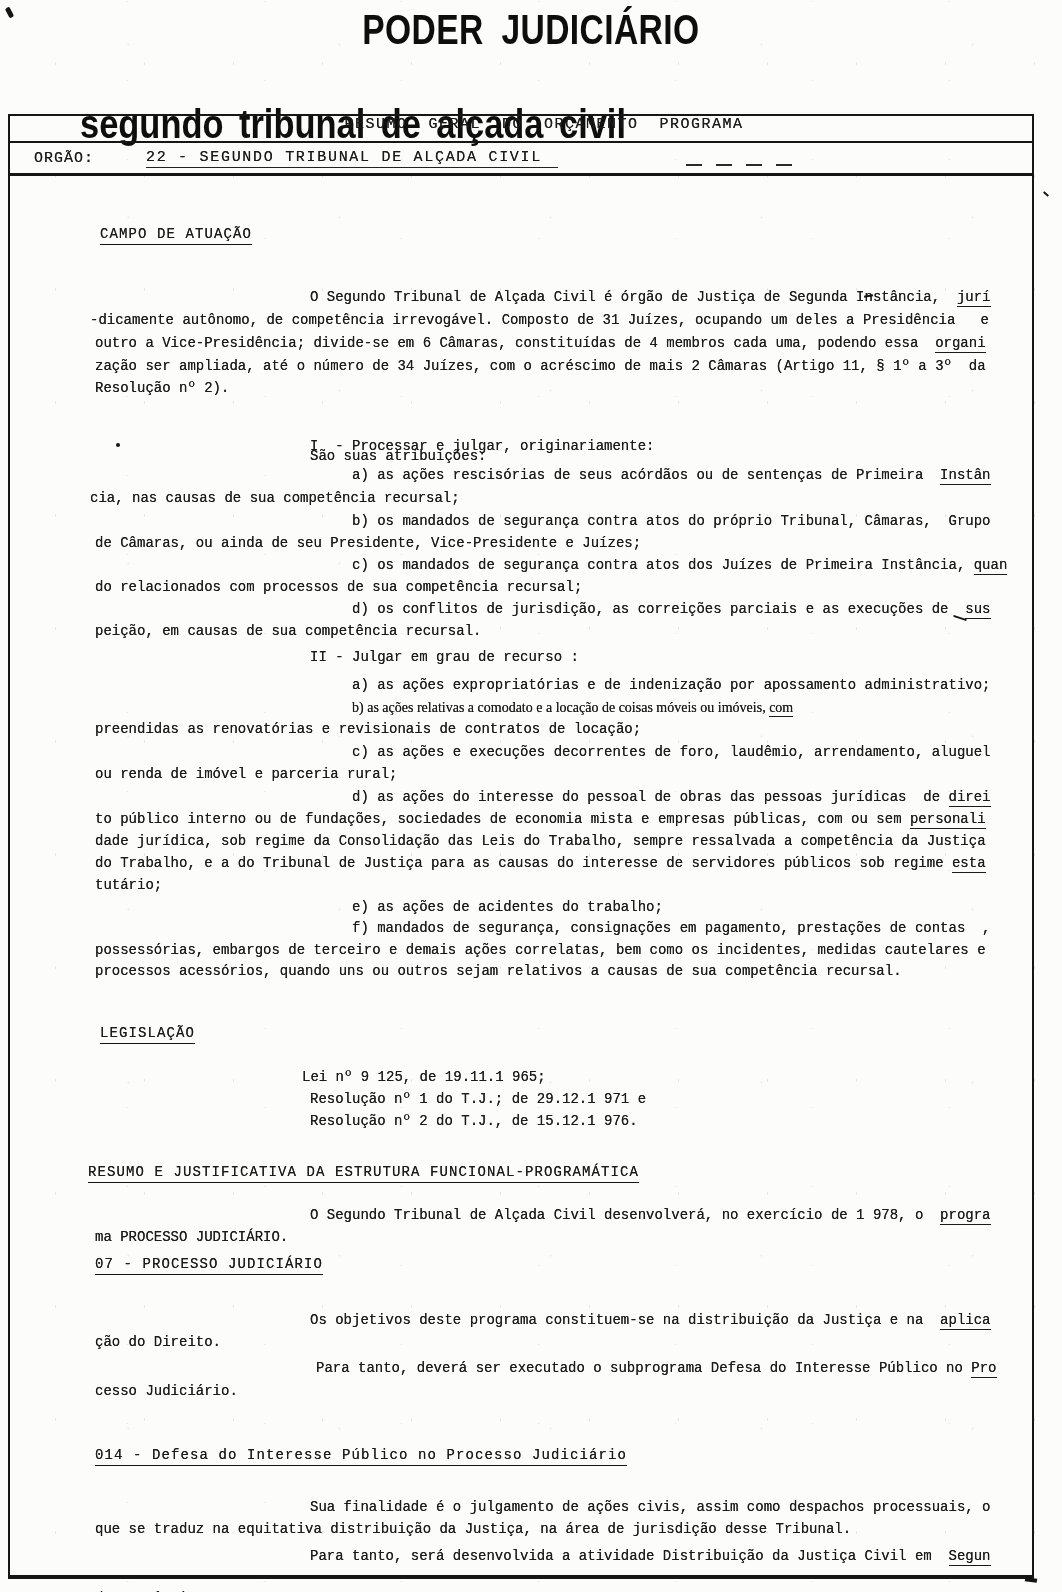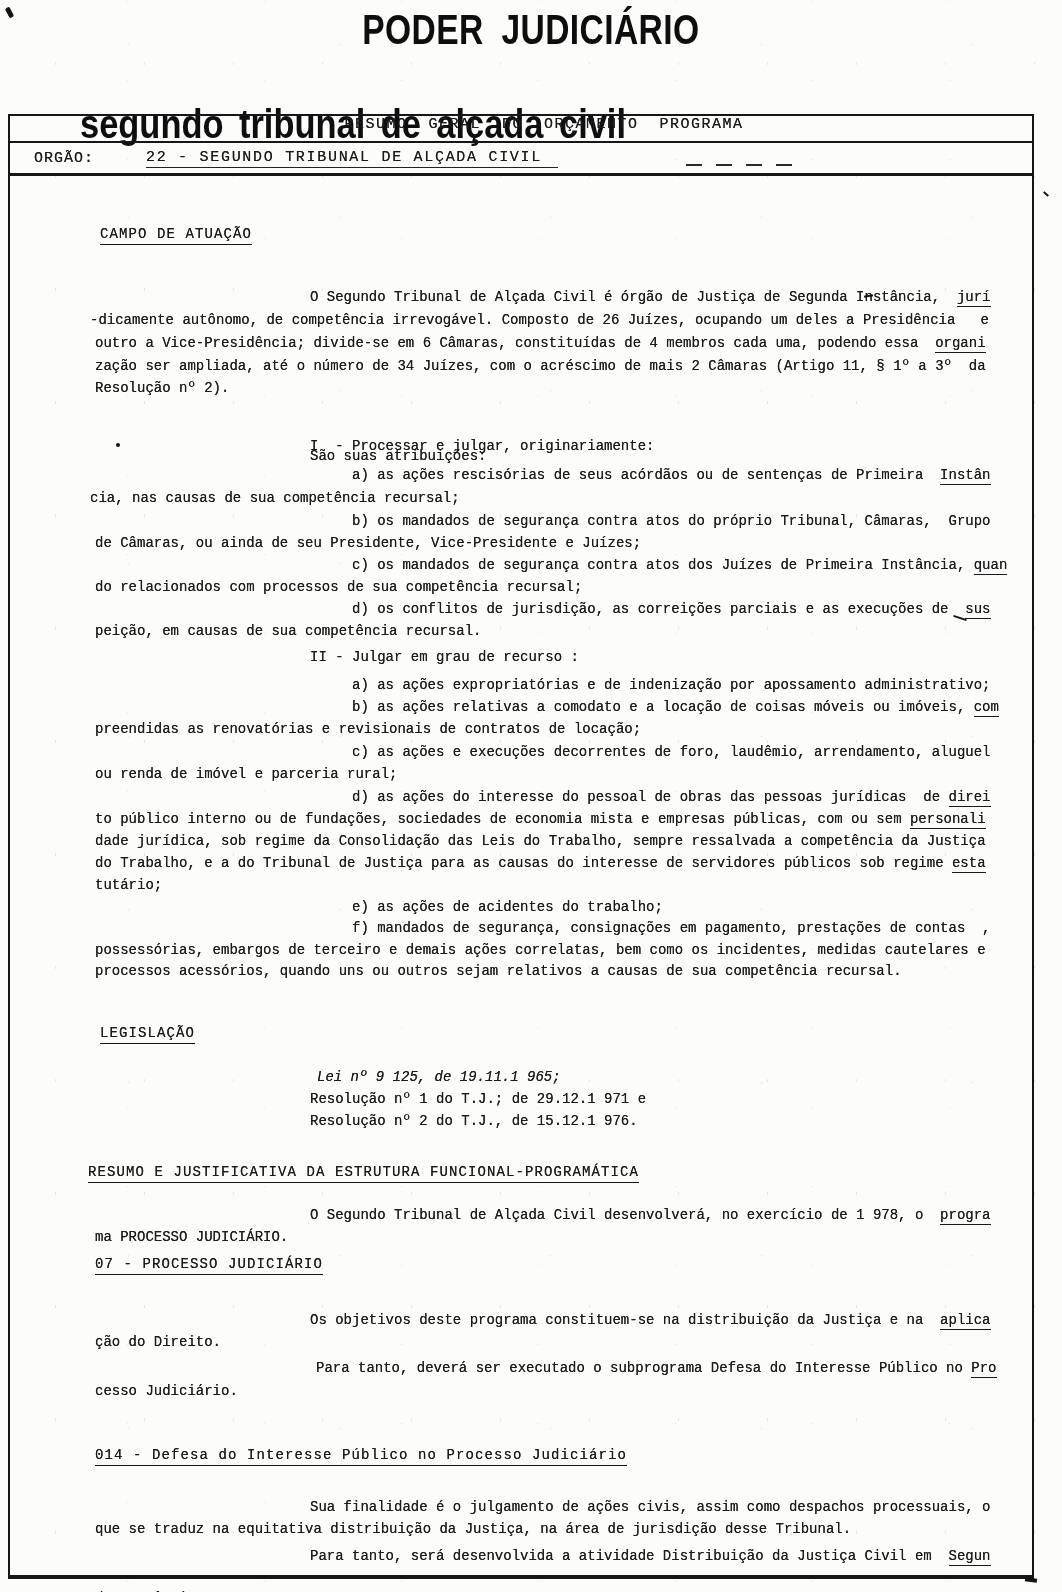--- a/index.html
+++ b/index.html
@@ -108,51 +108,51 @@
     <div class="orgao-row">
       <span class="orgao-label">ORGÃO:</span>
       <span class="orgao-value">22 - SEGUNDO TRIBUNAL DE ALÇADA CIVIL</span>
       <span class="orgao-dashes"></span>
     </div>
   </div>
 
   <div class="text-layer">
       <div class="tline hu" style="top: 225px; left: 100px;"><span class="u">CAMPO DE ATUAÇÃO</span></div>
       <div class="tline" style="top: 288px; left: 310px;"><span>O Segundo Tribunal de Alçada Civil é órgão de Justiça de Segunda Instância,  </span><span class="u">jurí</span></div>
-      <div class="tline" style="top: 311px; left: 90px;"><span>-dicamente autônomo, de competência irrevogável. Composto de 26 Juízes, ocupando um deles a Presidência   e</span></div>
+      <div class="tline" style="top: 311px; left: 90px;"><span>-dicamente autônomo, de competência irrevogável. Composto de 31 Juízes, ocupando um deles a Presidência   e</span></div>
       <div class="tline" style="top: 334px; left: 95px;"><span>outro a Vice-Presidência; divide-se em 6 Câmaras, constituídas de 4 membros cada uma, podendo essa  </span><span class="u">organi</span></div>
       <div class="tline" style="top: 357px; left: 95px;"><span>zação ser ampliada, até o número de 34 Juízes, com o acréscimo de mais 2 Câmaras (Artigo 11, § 1º a 3º  da</span></div>
       <div class="tline" style="top: 379px; left: 95px;"><span>Resolução nº 2).</span></div>
       <div class="tline" style="top: 407px; left: 310px; margin-top: 40px;"><span>São suas atribuições:</span></div>
       <div class="tline" style="top: 437px; left: 310px;"><span>I  - Processar e julgar, originariamente:</span></div>
       <div class="tline" style="top: 466px; left: 352px;"><span>a) as ações rescisórias de seus acórdãos ou de sentenças de Primeira  </span><span class="u">Instân</span></div>
       <div class="tline" style="top: 489px; left: 90px;"><span>cia, nas causas de sua competência recursal;</span></div>
       <div class="tline" style="top: 512px; left: 352px;"><span>b) os mandados de segurança contra atos do próprio Tribunal, Câmaras,  Grupo</span></div>
       <div class="tline" style="top: 534px; left: 95px;"><span>de Câmaras, ou ainda de seu Presidente, Vice-Presidente e Juízes;</span></div>
       <div class="tline" style="top: 556px; left: 352px;"><span>c) os mandados de segurança contra atos dos Juízes de Primeira Instância, </span><span class="u">quan</span></div>
       <div class="tline" style="top: 578px; left: 95px;"><span>do relacionados com processos de sua competência recursal;</span></div>
       <div class="tline" style="top: 600px; left: 352px;"><span>d) os conflitos de jurisdição, as correições parciais e as execuções de  </span><span class="u">sus</span></div>
       <div class="tline" style="top: 622px; left: 95px;"><span>peição, em causas de sua competência recursal.</span></div>
       <div class="tline" style="top: 648px; left: 310px;"><span>II - Julgar em grau de recurso :</span></div>
       <div class="tline" style="top: 676px; left: 352px;"><span>a) as ações expropriatórias e de indenização por apossamento administrativo;</span></div>
-      <div class="tline" style="top: 698px; left: 352px;"><span>b) as ações relativas a comodato e a locação de coisas móveis ou imóveis, </span><span class="u">com</span></div>
+      <div class="tline" style="top: 698px; left: 352px; font-family: Liberation Serif, serif;"><span>b) as ações relativas a comodato e a locação de coisas móveis ou imóveis, </span><span class="u">com</span></div>
       <div class="tline" style="top: 720px; left: 95px;"><span>preendidas as renovatórias e revisionais de contratos de locação;</span></div>
       <div class="tline" style="top: 743px; left: 352px;"><span>c) as ações e execuções decorrentes de foro, laudêmio, arrendamento, aluguel</span></div>
       <div class="tline" style="top: 765px; left: 95px;"><span>ou renda de imóvel e parceria rural;</span></div>
       <div class="tline" style="top: 788px; left: 352px;"><span>d) as ações do interesse do pessoal de obras das pessoas jurídicas  de </span><span class="u">direi</span></div>
       <div class="tline" style="top: 810px; left: 95px;"><span>to público interno ou de fundações, sociedades de economia mista e empresas públicas, com ou sem </span><span class="u">personali</span></div>
       <div class="tline" style="top: 832px; left: 95px;"><span>dade jurídica, sob regime da Consolidação das Leis do Trabalho, sempre ressalvada a competência da Justiça</span></div>
       <div class="tline" style="top: 854px; left: 95px;"><span>do Trabalho, e a do Tribunal de Justiça para as causas do interesse de servidores públicos sob regime </span><span class="u">esta</span></div>
       <div class="tline" style="top: 876px; left: 95px;"><span>tutário;</span></div>
       <div class="tline" style="top: 898px; left: 352px;"><span>e) as ações de acidentes do trabalho;</span></div>
       <div class="tline" style="top: 919px; left: 352px;"><span>f) mandados de segurança, consignações em pagamento, prestações de contas  ,</span></div>
       <div class="tline" style="top: 941px; left: 95px;"><span>possessórias, embargos de terceiro e demais ações correlatas, bem como os incidentes, medidas cautelares e</span></div>
       <div class="tline" style="top: 962px; left: 95px;"><span>processos acessórios, quando uns ou outros sejam relativos a causas de sua competência recursal.</span></div>
       <div class="tline hu" style="top: 1024px; left: 100px;"><span class="u">LEGISLAÇÃO</span></div>
-      <div class="tline" style="top: 1068px; left: 317px; font-style: italic;"><span>Lei nº 9 125, de 19.11.1 965;</span></div>
+      <div class="tline" style="top: 1068px; left: 302px;"><span>Lei nº 9 125, de 19.11.1 965;</span></div>
       <div class="tline" style="top: 1090px; left: 310px;"><span>Resolução nº 1 do T.J.; de 29.12.1 971 e</span></div>
       <div class="tline" style="top: 1112px; left: 310px;"><span>Resolução nº 2 do T.J., de 15.12.1 976.</span></div>
       <div class="tline hu" style="top: 1163px; left: 88px;"><span class="u">RESUMO E JUSTIFICATIVA DA ESTRUTURA FUNCIONAL-PROGRAMÁTICA</span></div>
       <div class="tline" style="top: 1206px; left: 310px;"><span>O Segundo Tribunal de Alçada Civil desenvolverá, no exercício de 1 978, o  </span><span class="u">progra</span></div>
       <div class="tline" style="top: 1228px; left: 95px;"><span>ma PROCESSO JUDICIÁRIO.</span></div>
       <div class="tline hu" style="top: 1255px; left: 95px;"><span class="u">07 - PROCESSO JUDICIÁRIO</span></div>
       <div class="tline" style="top: 1311px; left: 310px;"><span>Os objetivos deste programa constituem-se na distribuição da Justiça e na  </span><span class="u">aplica</span></div>
       <div class="tline" style="top: 1333px; left: 95px;"><span>ção do Direito.</span></div>
       <div class="tline" style="top: 1359px; left: 316px;"><span>Para tanto, deverá ser executado o subprograma Defesa do Interesse Público no </span><span class="u">Pro</span></div>
       <div class="tline" style="top: 1382px; left: 95px;"><span>cesso Judiciário.</span></div>

